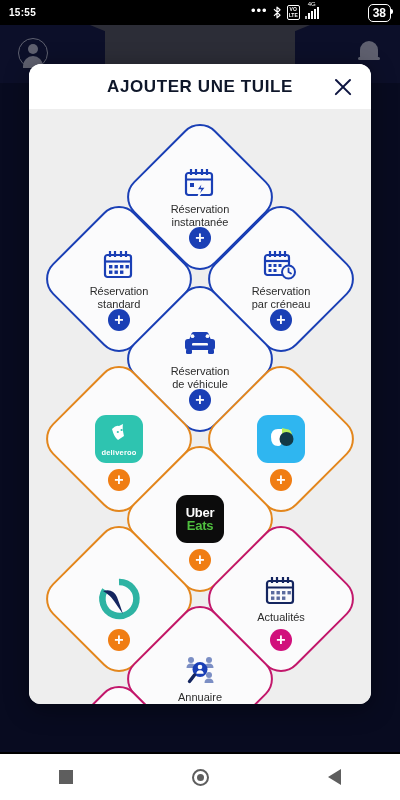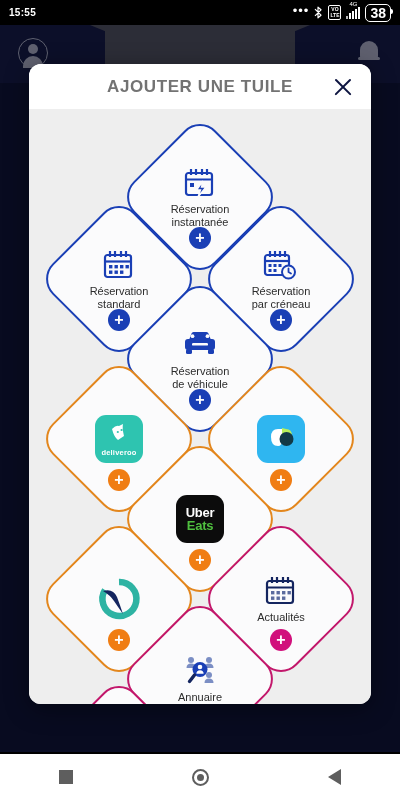--- a/index.html
+++ b/index.html
@@ -43,23 +43,24 @@
   .sigwrap { display: flex; align-items: flex-end; gap: 1px; position: relative; }
   .sigwrap .g4 { font-size: 6px; position: absolute; top: -6px; left: 3px; color:#fff;}
   .bar { width: 2px; background: #fff; }
   .bar.b0 { height: 3px; background:#bbb; }
   .bar.b2 { height: 6px; }
   .bar.b3 { height: 8px; }
   .bar.b4 { height: 10px; }
   .bar.b5 { height: 12px; }
   .batt {
     border: 1.3px solid #fff; border-radius: 5px;
-    padding: 0px 4px; font-size: 14px; color: #fff;
+    padding: 0px 4px; font-size: 12px; color: #fff;
     font-weight: bold; height: 18px; display:flex; align-items:center;
     position: relative;
+    margin-left: 44px;
   }
   .batt::after {
     content:''; position:absolute; right:-3px; top:4px;
     width:2px; height:5px; background:#fff; border-radius:0 2px 2px 0;
   }
 
   
   #app-bg { position:absolute; top:25px; left:0; width:400px; height:725px;
             background:#0b0f26; overflow:hidden; }
   #app-header {
@@ -112,21 +113,21 @@
     background:#fff; border-radius:12px;
     overflow:hidden; z-index:20;
     box-shadow:0 5px 24px rgba(0,0,0,.4);
     display:flex; flex-direction:column;
   }
   #modal-header {
     height:45px; background:#fff; position:relative;
     display:flex; align-items:center; justify-content:center; flex:none;
   }
   #modal-title {
-    color:#737373; font-size:17px; font-weight:bold; letter-spacing:.6px;
+    color:#0f172a; font-size:17px; font-weight:bold; letter-spacing:.6px;
   }
   #close-btn {
     position:absolute; right:14px; top:9px; width:28px; height:28px;
     cursor:pointer;
   }
   #close-btn::before, #close-btn::after {
     content:''; position:absolute; left:3px; top:13px;
     width:22px; height:2.2px; background:#0d1440; border-radius:2px;
   }
   #close-btn::before { transform:rotate(45deg); }

